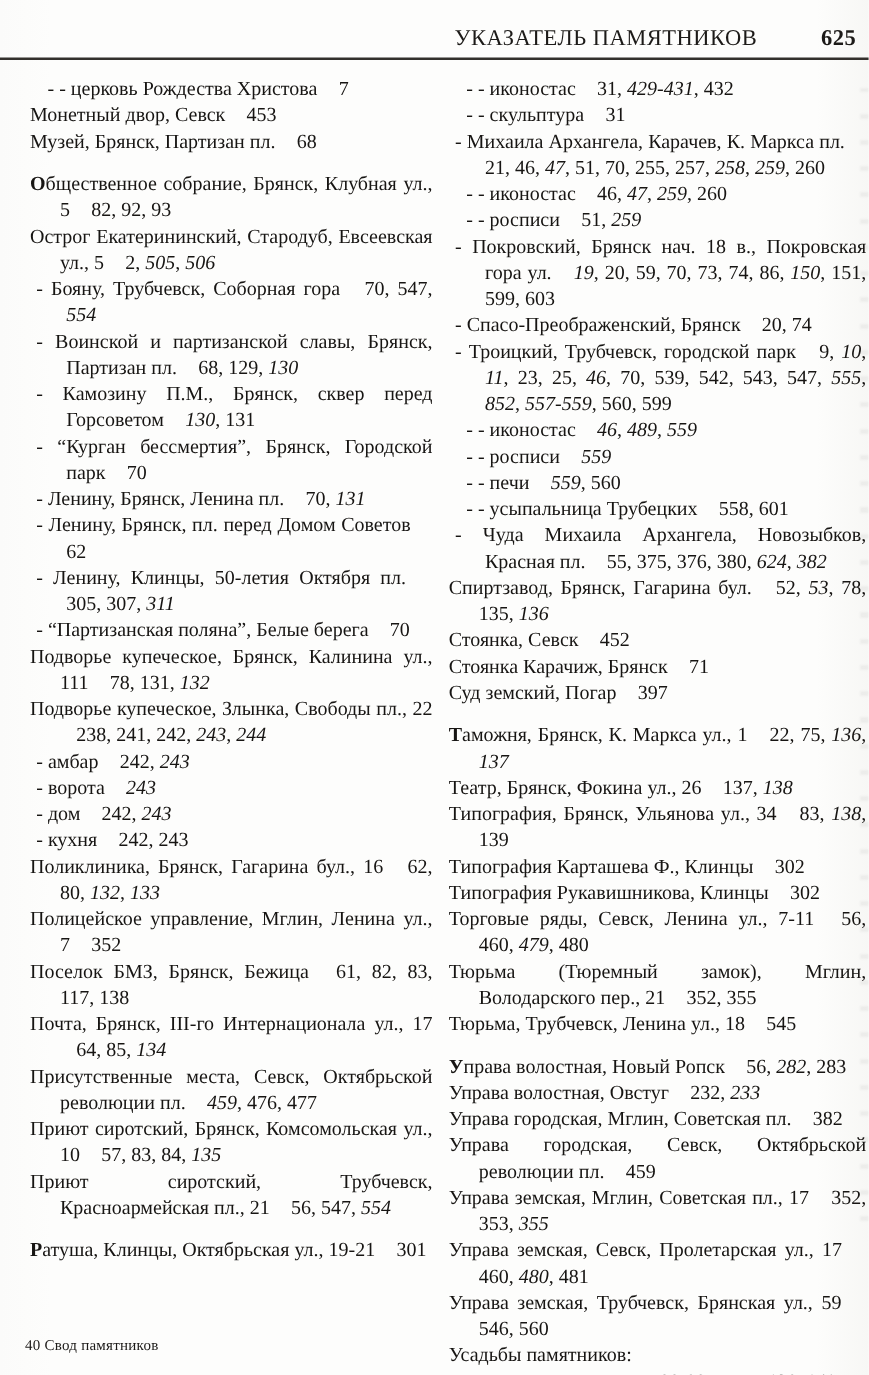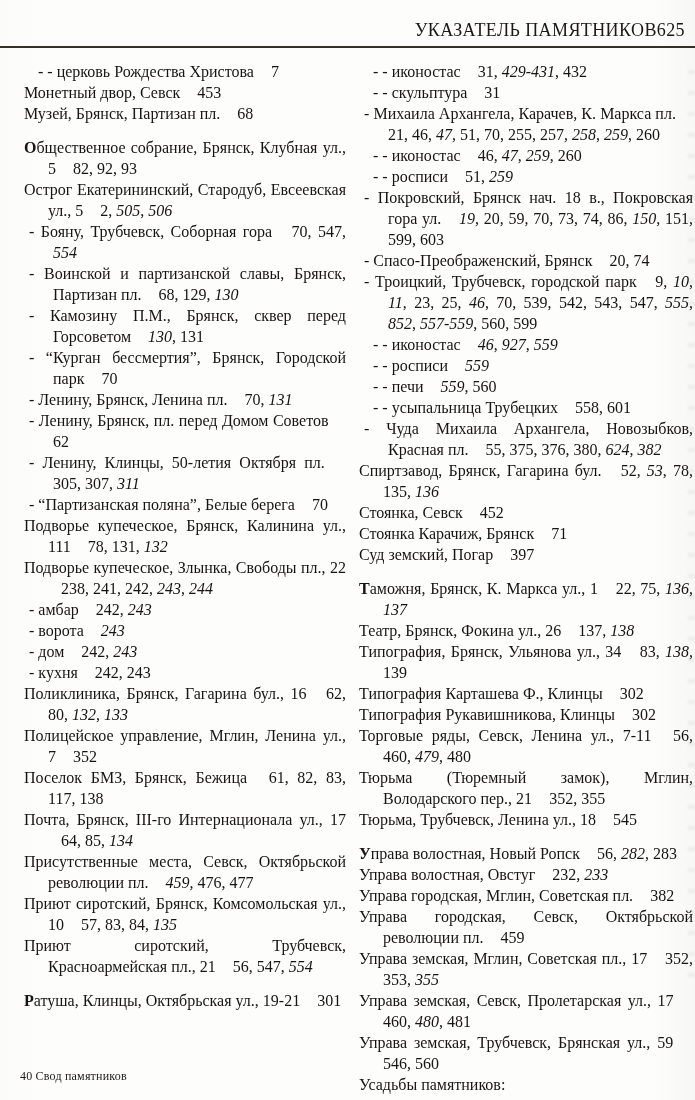--- a/index.html
+++ b/index.html
@@ -8,25 +8,25 @@
     background:#fdfdfc;
     font-family:"Liberation Serif","DejaVu Serif",serif;
     color:#171513;
     -webkit-font-smoothing:antialiased;
   }
   .page{position:relative;width:695px;height:1100px;
     background:linear-gradient(90deg,#fbfbfa 0%,#fdfdfc 6%,#fdfdfc 94%,#f7f7f5 100%);}
   
   .header{
     position:absolute;top:20px;left:0;right:10px;
-    display:flex;justify-content:flex-end;align-items:baseline;
+    display:flex;justify-content:flex-end;align-items:baseline;gap:22px;
     font-size:18px;letter-spacing:0.4px;color:#1c1a18;
   }
   .header .htitle{font-weight:400;}
-  .header .hpage{font-weight:400;}
+  .header .hpage{font-weight:700;margin-left:29px;}
   .rule{
     position:absolute;top:46px;left:0;width:695px;height:2px;
     background:#33302c;
   }
   
   .cols{
     position:absolute;top:61px;left:24px;width:669px;
     display:grid;grid-template-columns:322px 334px;column-gap:13px;
   }
   .entry{
@@ -100,21 +100,21 @@
       </div>
     <div class="col" id="col-right">
         <p class="entry ind2">- - иконостас <span class="gap"></span>31, <i>429-431</i>, 432</p>
         <p class="entry ind2">- - скульптура <span class="gap"></span>31</p>
         <p class="entry ind1">- Михаила Архангела, Карачев, К. Маркса пл. <span class="gap"></span>21, 46, <i>47</i>, 51, 70, 255, 257, <i>258</i>, <i>259</i>, 260</p>
         <p class="entry ind2">- - иконостас <span class="gap"></span>46, <i>47</i>, <i>259</i>, 260</p>
         <p class="entry ind2">- - росписи <span class="gap"></span>51, <i>259</i></p>
         <p class="entry ind1">- Покровский, Брянск нач. 18 в., Покровская гора ул. <span class="gap"></span><i>19</i>, 20, 59, 70, 73, 74, 86, <i>150</i>, 151, 599, 603</p>
         <p class="entry ind1">- Спасо-Преображенский, Брянск <span class="gap"></span>20, 74</p>
         <p class="entry ind1">- Троицкий, Трубчевск, городской парк <span class="gap"></span>9, <i>10</i>, <i>11</i>, 23, 25, <i>46</i>, 70, 539, 542, 543, 547, <i>555</i>, <i>852</i>, <i>557-559</i>, 560, 599</p>
-        <p class="entry ind2">- - иконостас <span class="gap"></span><i>46</i>, <i>927</i>, <i>559</i></p>
+        <p class="entry ind2">- - иконостас <span class="gap"></span><i>46</i>, <i>489</i>, <i>559</i></p>
         <p class="entry ind2">- - росписи <span class="gap"></span><i>559</i></p>
         <p class="entry ind2">- - печи <span class="gap"></span><i>559</i>, 560</p>
         <p class="entry ind2">- - усыпальница Трубецких <span class="gap"></span>558, 601</p>
         <p class="entry ind1">- Чуда Михаила Архангела, Новозыбков, Красная пл. <span class="gap"></span>55, 375, 376, 380, <i>624</i>, <i>382</i></p>
         <p class="entry ind0">Спиртзавод, Брянск, Гагарина бул. <span class="gap"></span>52, <i>53</i>, 78, 135, <i>136</i></p>
         <p class="entry ind0">Стоянка, Севск <span class="gap"></span>452</p>
         <p class="entry ind0">Стоянка Карачиж, Брянск <span class="gap"></span>71</p>
         <p class="entry ind0">Суд земский, Погар <span class="gap"></span>397</p>
         <p class="entry ind0 sgap"><b>Т</b>аможня, Брянск, К. Маркса ул., 1 <span class="gap"></span>22, 75, <i>136</i>, <i>137</i></p>
         <p class="entry ind0">Театр, Брянск, Фокина ул., 26 <span class="gap"></span>137, <i>138</i></p>

